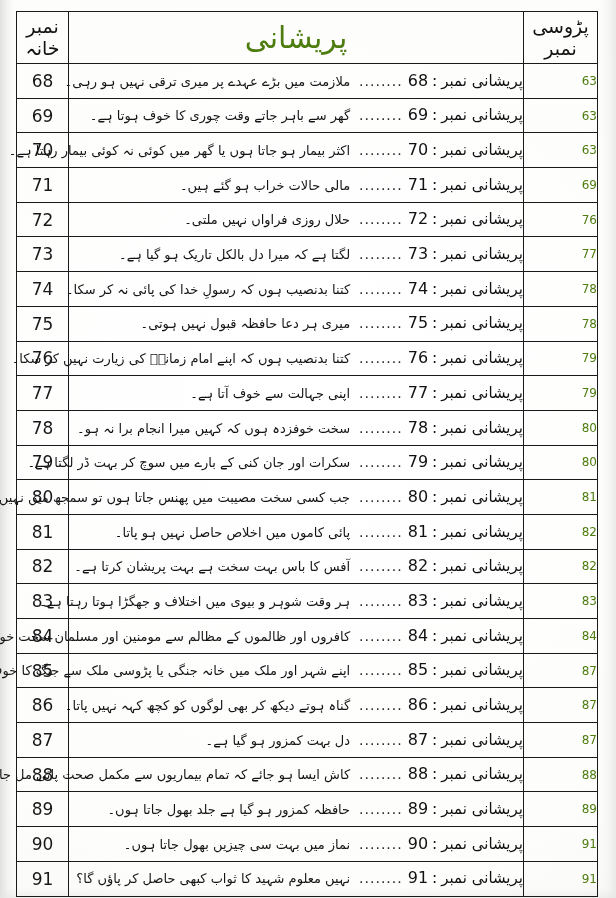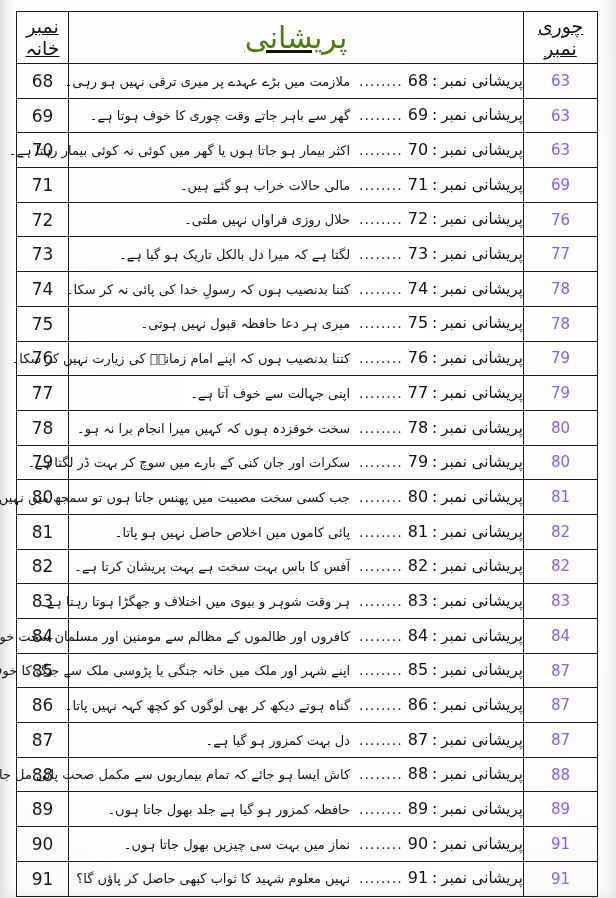--- a/index.html
+++ b/index.html
@@ -71,21 +71,20 @@
   col.col-topic { width: 455px; }
   col.col-serial{ width: 52px; }
 
   
   thead tr { height: 52px; }
 
   th.hdr {
     text-align: center;
     font-weight: normal;
     color: #111;
-    text-decoration: underline;
   }
   .hdr-stack {
     display: flex;
     flex-direction: column;
     align-items: center;
     justify-content: center;
     line-height: 1.12;
     font-size: 19px;
     letter-spacing: .2px;
     color: #131313;
@@ -97,23 +96,23 @@
     line-height: 1;
     color: #4d7c0f;
     text-align: center;
     letter-spacing: .4px;
   }
 
   
   tbody tr { height: 34.7px; }
 
   td.page-cell {
-    text-align: center;
-    font-size: 15px;
-    color: #8b5cf6;
+    text-align: right;
+    font-size: 12px;
+    color: #4d7c0f;
     font-family: "DejaVu Sans", "Liberation Sans", sans-serif;
     direction: ltr;
   }
 
   td.serial-cell {
     text-align: center;
     font-size: 17px;
     color: #181818;
     font-family: "DejaVu Sans", "Liberation Sans", sans-serif;
     direction: ltr;
@@ -174,21 +173,21 @@
   <table class="index-table">
     <colgroup>
       <col class="col-page">
       <col class="col-topic">
       <col class="col-serial">
     </colgroup>
     <thead>
       <tr>
         <th class="hdr">
           <div class="hdr-stack">
-            <span>چوری</span>
+            <span>پڑوسی</span>
             <span>نمبر</span>
           </div>
         </th>
         <th class="hdr">
           <div class="hdr-main">پریشانی</div>
         </th>
         <th class="hdr">
           <div class="hdr-stack">
             <span>نمبر</span>
             <span>خانہ</span>

